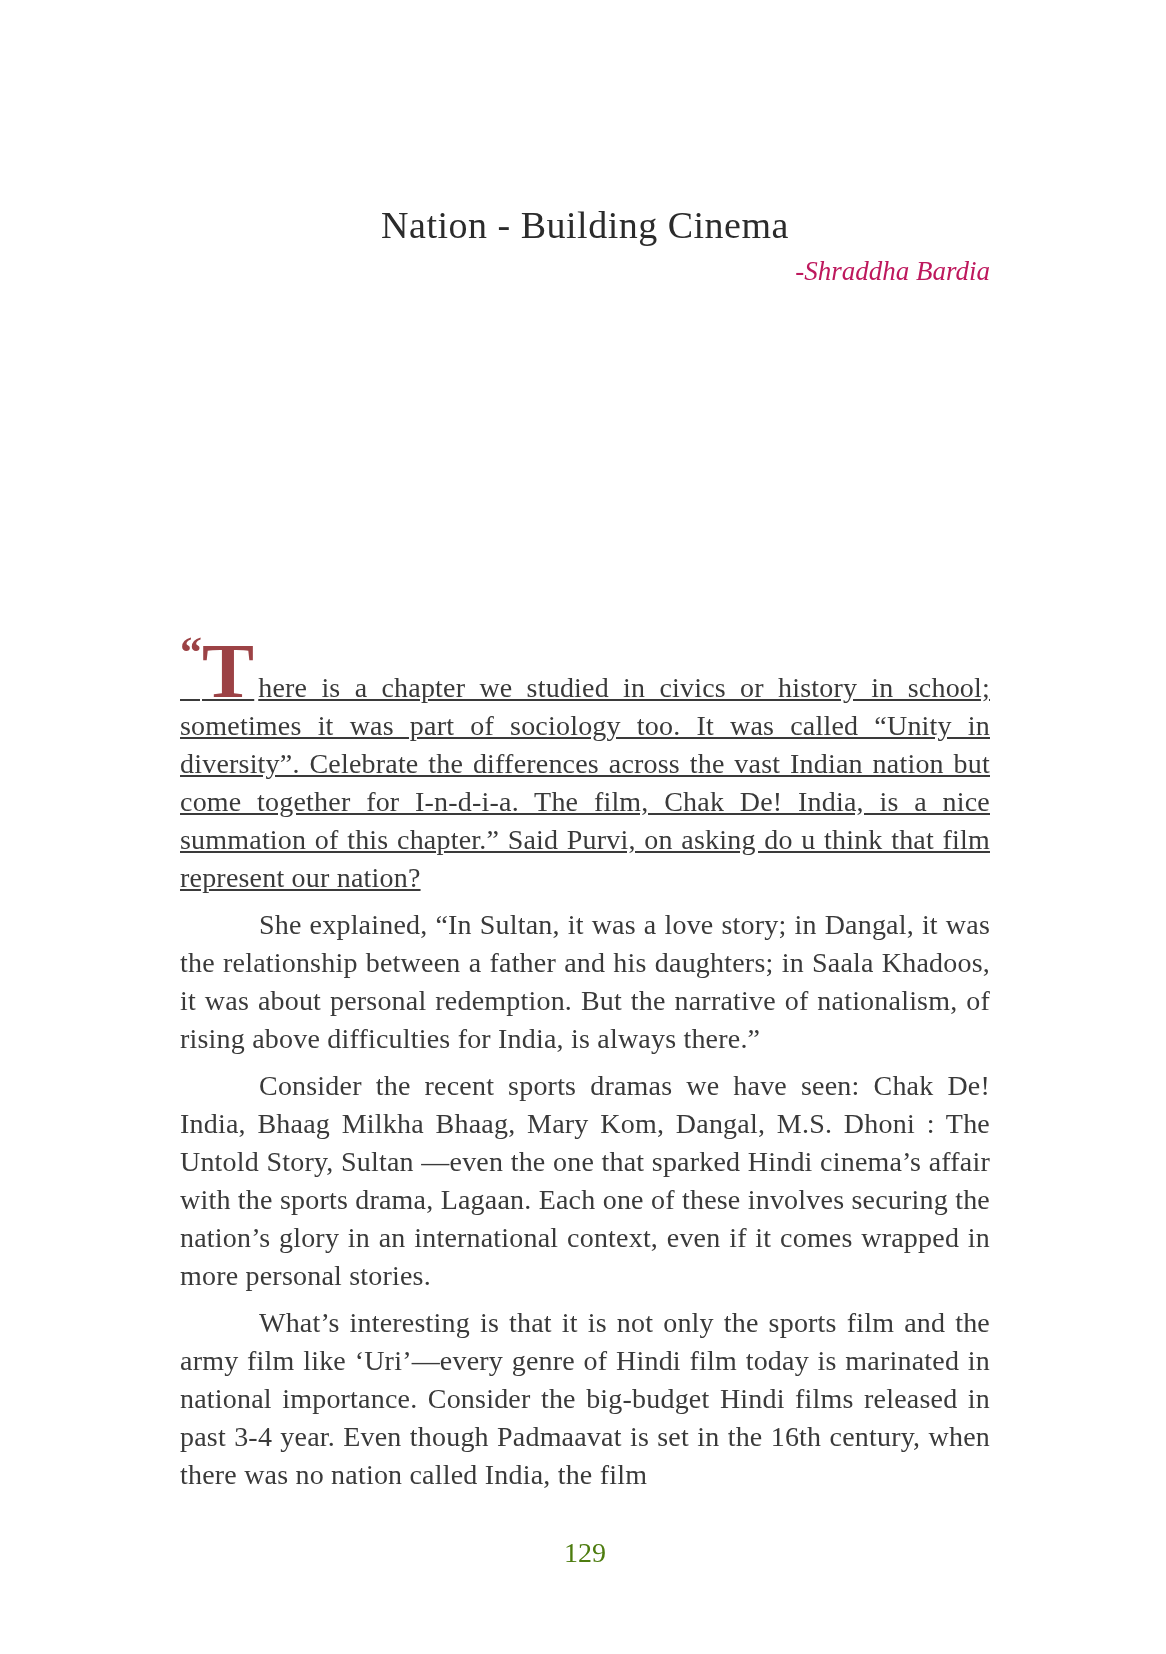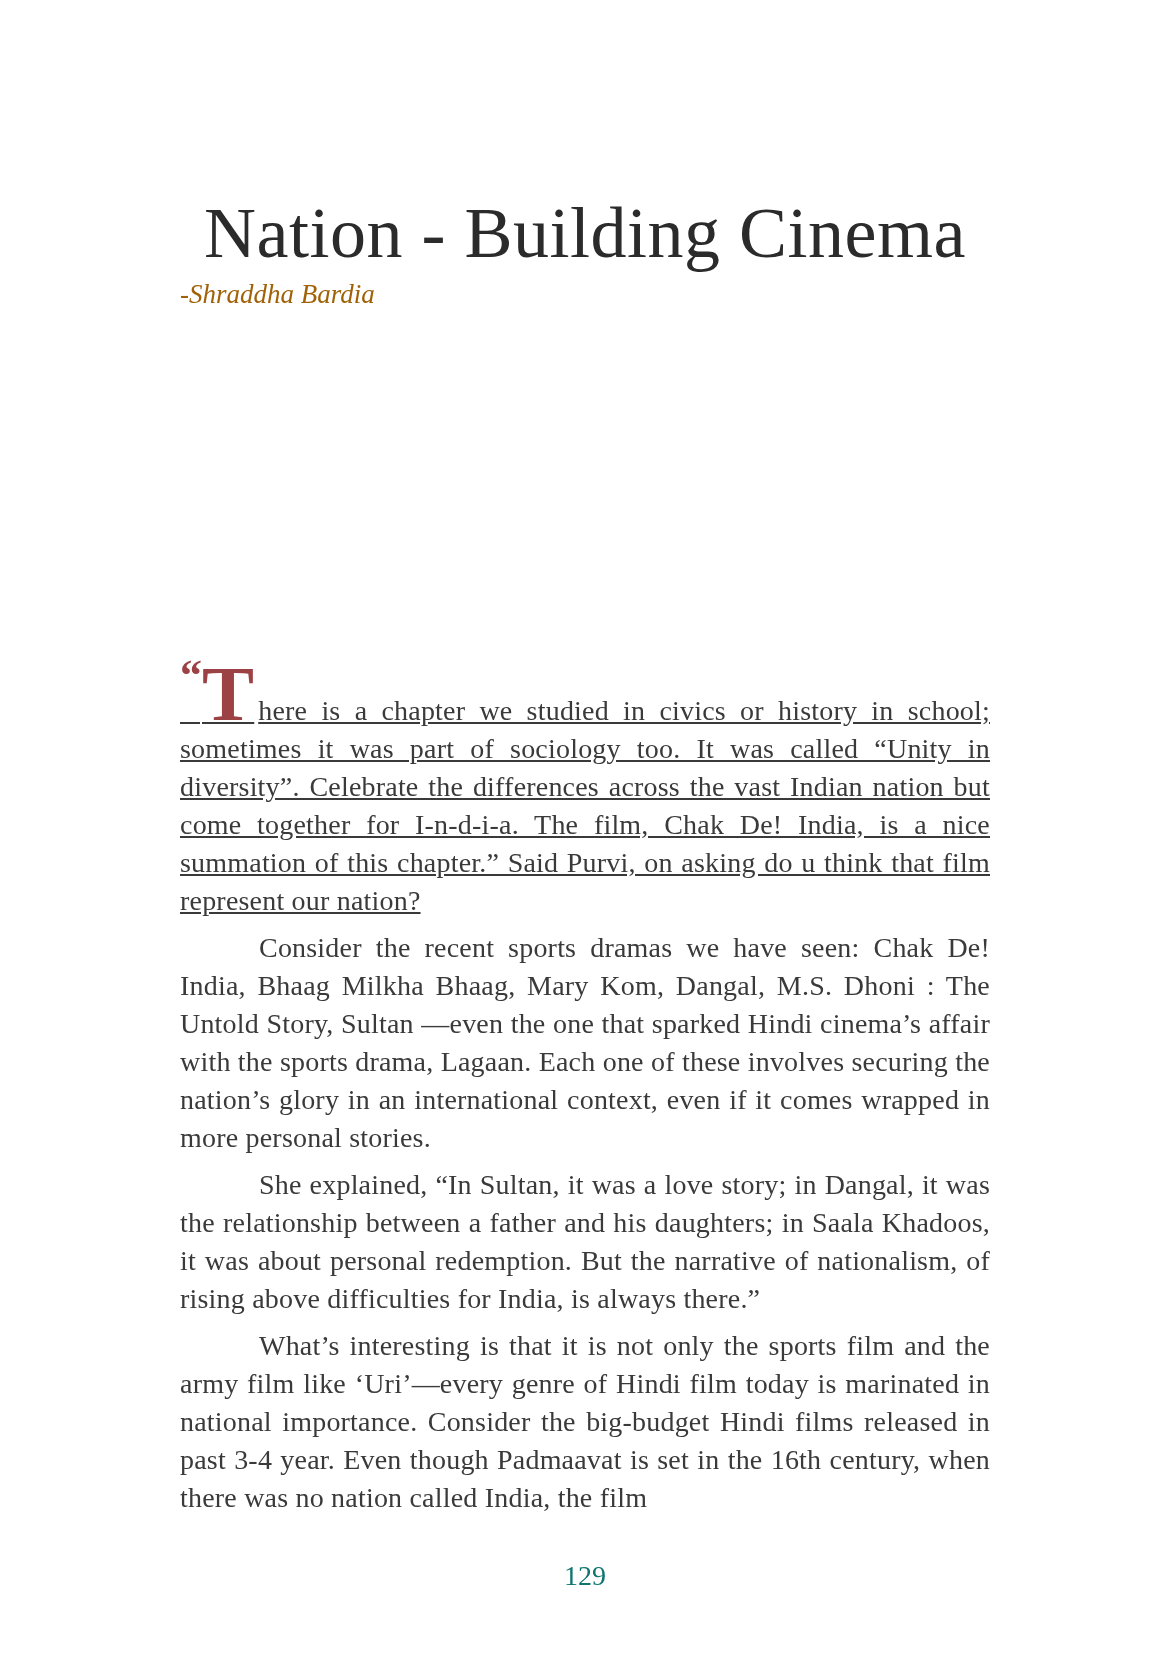--- a/index.html
+++ b/index.html
@@ -13,36 +13,36 @@
     height: 1654px;
     background: #ffffff;
     overflow: hidden;
     font-family: "Liberation Serif", "DejaVu Serif", serif;
   }
   .content-column {
     margin-left: 180px;
     width: 810px;
   }
   .chapter-title {
-    margin: 8px;
+    margin: 0;
     padding-top: 196px;
-    font-size: 72px;
+    font-size: 38px;
     line-height: 58px;
     font-weight: normal;
     text-align: center;
     color: #2b2b2b;
     letter-spacing: 0.5px;
   }
   .author-byline {
-    margin-top: 15px;
+    margin-top: 0;
     font-size: 27px;
     line-height: 34px;
     font-style: italic;
-    text-align: left;
-    color: #a16207;
+    text-align: right;
+    color: #be185d;
   }
   .body-text p {
     margin: 0;
     font-size: 28px;
     line-height: 38px;
     color: #3a3a3a;
     text-align: justify;
     letter-spacing: 0.2px;
   }
   .opening-paragraph {
@@ -67,40 +67,40 @@
     line-height: 0;
     font-weight: bold;
     color: #9c4245;
     padding-right: 4px;
   }
   .page-number {
     margin-top: 40px;
     font-size: 28px;
     line-height: 38px;
     text-align: center;
-    color: #0f766e;
+    color: #4d7c0f;
   }
 </style>
 </head>
 <body>
 
 <div class="page">
   <div class="content-column">
 
     <h1 class="chapter-title">Nation - Building Cinema</h1>
 
     <div class="author-byline">-Shraddha Bardia</div>
 
     <div class="body-text">
 
       <p class="opening-paragraph"><span class="drop-cap-quote">“</span><span class="drop-cap-letter">T</span><span>here is a chapter we studied in civics or history in school; sometimes it was part of sociology too. It was called “Unity in diversity”. Celebrate the differences across the vast Indian nation but come together for I-n-d-i-a. The film, Chak De! India, is a nice summation of this chapter.” Said Purvi, on asking do u think that film represent our nation?</span></p>
 
+      <p class="indent-paragraph">She explained, “In Sultan, it was a love story; in Dangal, it was the relationship between a father and his daughters; in Saala Khadoos, it was about personal redemption. But the narrative of nationalism, of rising above difficulties for India, is always there.”</p>
+
       <p class="indent-paragraph">Consider the recent sports dramas we have seen: Chak De! India, Bhaag Milkha Bhaag, Mary Kom, Dangal, M.S. Dhoni : The Untold Story, Sultan —even the one that sparked Hindi cinema’s affair with the sports drama, Lagaan. Each one of these involves securing the nation’s glory in an international context, even if it comes wrapped in more personal stories.</p>
-
-      <p class="indent-paragraph">She explained, “In Sultan, it was a love story; in Dangal, it was the relationship between a father and his daughters; in Saala Khadoos, it was about personal redemption. But the narrative of nationalism, of rising above difficulties for India, is always there.”</p>
 
       <p class="indent-paragraph">What’s interesting is that it is not only the sports film and the army film like ‘Uri’—every genre of Hindi film today is marinated in national importance. Consider the big-budget Hindi films released in past 3-4 year. Even though Padmaavat is set in the 16th century, when there was no nation called India, the film</p>
 
     </div>
 
     <div class="page-number">129</div>
 
   </div>
 </div>
 

